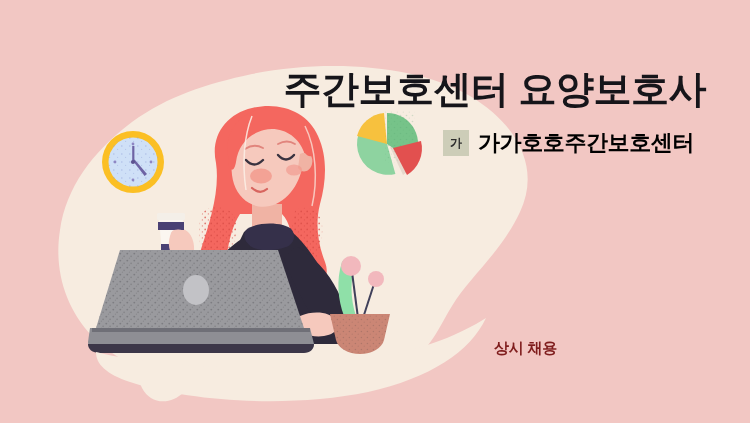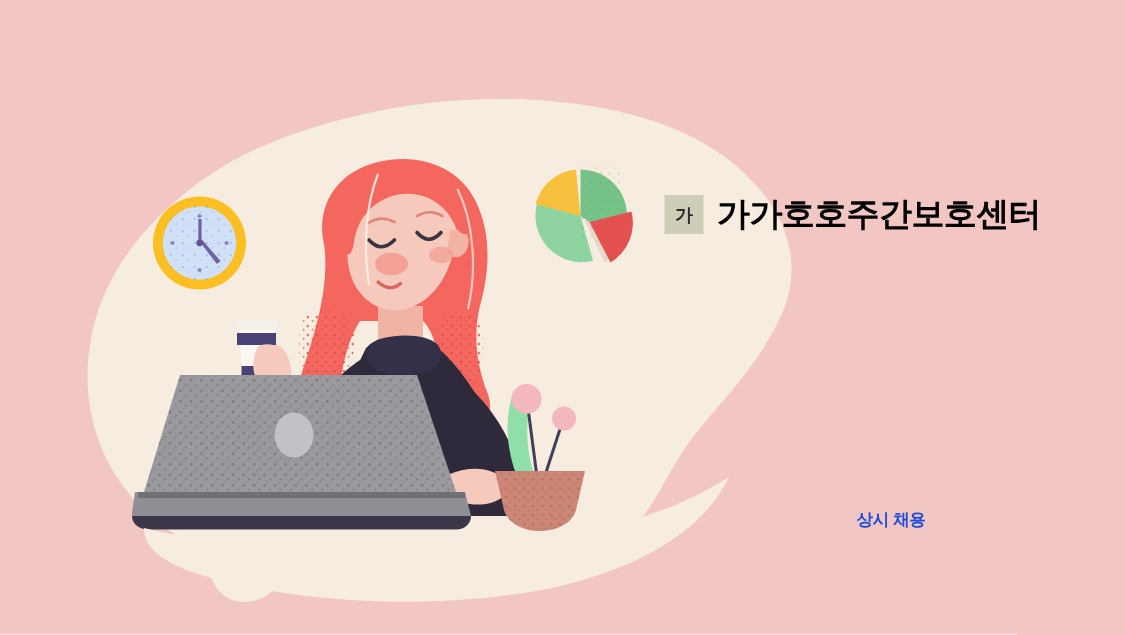--- a/index.html
+++ b/index.html
@@ -72,24 +72,24 @@
     letter-spacing: -0.4px;
     white-space: nowrap;
   }
 
   
   .hiring-note {
     position: absolute;
     left: 494px;
     top: 339px;
     width: 200px;
-    text-align: center;
-    font-size: 11px;
+    text-align: left;
+    font-size: 15px;
     font-weight: 700;
-    color: #1d4ed8;
+    color: #7f1d1d;
     letter-spacing: -0.2px;
     white-space: nowrap;
   }
 </style>
 </head>
 <body>
 
 <div id="banner">
 
   <svg class="layer" id="art-layer" viewBox="0 0 750 423" width="750" height="423" xmlns="http://www.w3.org/2000/svg">
@@ -322,20 +322,21 @@
                  C 430 348, 460 334, 486 318
                  C 470 352, 430 378, 368 392
                  C 290 408, 190 402, 130 382
                  C 106 374, 96 364, 96 352 Z"></path>
       </g>
     </g>
   </svg>
 
   <div class="layer" id="text-layer">
 
+    <div class="job-title">주간보호센터 요양보호사</div>
 
     <div class="company-row">
       <div class="company-badge">가</div>
       <div class="company-name">가가호호주간보호센터</div>
     </div>
 
     <div class="hiring-note">상시 채용</div>
   </div>
 
 </div>

